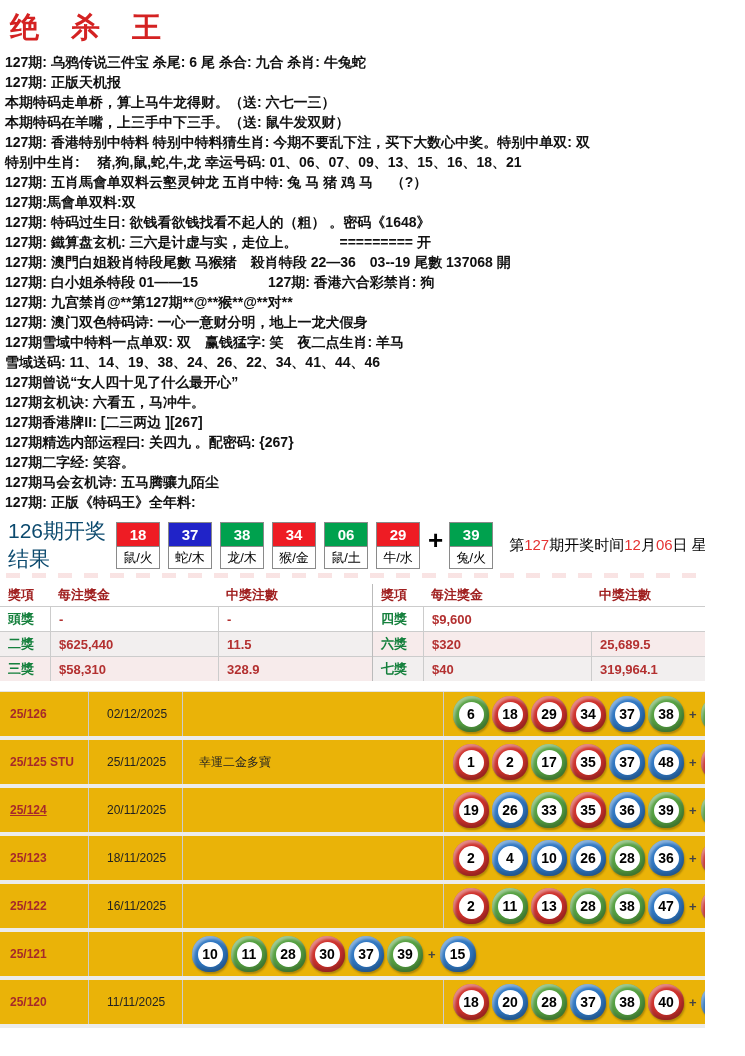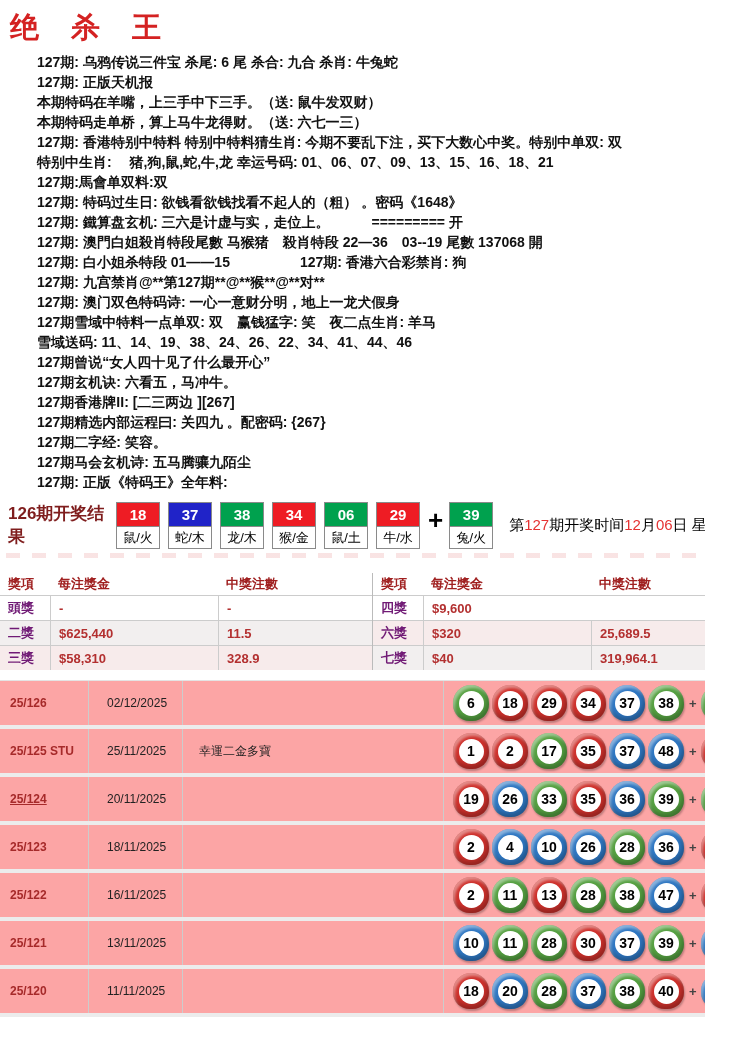--- a/index.html
+++ b/index.html
@@ -2,50 +2,50 @@
 <html><head>
 <meta charset="utf-8">
 <style>
   * { margin:0; padding:0; box-sizing:border-box; }
   body { font-family:"Liberation Sans","DejaVu Sans",sans-serif; background:#fff; }
   .page { position:relative; width:705px; height:1056px; background:#fff; overflow:hidden; }
 
   .page-title { color:#d42222; font-size:29px; font-weight:bold; letter-spacing:12px; padding:8px 0 2px 10px; }
 
   .info-lines { padding:2px 0 0 5px; }
-  .info-line { font-size:14px; font-weight:bold; color:#111; line-height:20px; white-space:pre;margin-left:32px; }
+  .info-line { font-size:14px; font-weight:bold; color:#111; line-height:20px; white-space:pre; }
 
   
   .results-bar { display:flex; align-items:center; margin:8px 0 0 8px; height:50px; }
-  .results-label { font-size:17px; color:#7f1d1d; width:108px; flex:none;font-weight:bold; }
+  .results-label { font-size:21px; color:#0c4a6e; width:108px; flex:none; }
   .rbox { width:44px; flex:none; margin-right:8px; border:1px solid #8a8a8a; text-align:center; background:#fff; }
   .rbox .num { height:23px; line-height:23px; color:#fff; font-weight:bold; font-size:15px; }
   .rbox .zod { height:22px; line-height:22px; font-size:13px; color:#000; background:#fff; border-top:1px solid #8a8a8a; }
   .plus-big { font-size:26px; font-weight:bold; color:#000; margin:0 6px 10px 0; }
   .next-draw { font-size:15px; margin-left:8px; white-space:nowrap; }
   .pink-strip { height:5px; margin:3px 6px 0 6px; opacity:.5;
     background:repeating-linear-gradient(90deg,#f3c8c8 0 14px,#fff 14px 26px); }
 
   
-  .prize-wrap { display:flex; align-items:flex-start; margin-top:15px; }
+  .prize-wrap { display:flex; align-items:flex-start; margin-top:6px; }
   .ptable { width:372px; flex:none; }
   .ptable.right { border-left:1px solid #bbb; width:373px; }
   .prow { display:grid; grid-template-columns:50px 168px 1fr; align-items:center; height:25px; border-top:1px solid #ccc; }
   .prow.head { height:22px; border-top:none; }
   .prow.head .pc { color:#a02020; font-weight:bold; font-size:13px; border:none; }
   .pc { font-size:13px; padding-left:8px; height:100%; display:flex; align-items:center; }
-  .pc.label { color:#701a75; font-weight:bold; }
+  .pc.label { color:#15803d; font-weight:bold; }
   .pc.val { color:#b33030; font-weight:bold; border-left:1px solid #ccc; }
   .prow.bg1 { background:#fff; }
   .prow.bg2 { background:#f2efef; }
   .prow.bg3 { background:#f7ebeb; }
 
   
   .history { margin-top:10px; border-top:1px solid #e4e4e4; }
-  .hist-row { display:grid; grid-template-columns:88px 94px 261px 1fr; align-items:center; height:48px; background:#fca5a5; border-bottom:4px solid #ececec; }
+  .hist-row { display:grid; grid-template-columns:88px 94px 261px 1fr; align-items:center; height:48px; background:#eab308; border-bottom:4px solid #ececec; }
   .hcell { height:100%; display:flex; align-items:center; font-size:12px; }
   .hcell.period { color:#a62a2a; font-weight:bold; padding-left:10px; }
   .hcell.period.link { text-decoration:underline; cursor:pointer; }
   .hcell.date { color:#222; border-left:1px solid #ccc; padding-left:18px; }
   .hcell.note { color:#222; border-left:1px solid #ccc; padding-left:16px; }
   .hcell.balls { border-left:1px solid #ccc; padding-left:9px; }
   .hball { width:36px; height:36px; flex:none; border-radius:50% 50% 46% 46%; margin-right:3px;
     display:flex; align-items:center; justify-content:center;
     box-shadow:inset -2px -4px 5px rgba(0,0,0,.28), inset 2px 3px 3px rgba(255,255,255,.45), 1px 2px 2px rgba(0,0,0,.25); }
   .hball .in { width:25px; height:25px; border-radius:50%; background:#fff; color:#000;
@@ -55,24 +55,25 @@
 </head>
 <body>
 
 <div class="page">
 
   <div class="page-title">绝 杀 王</div>
 
   <div class="info-lines">
       <div class="info-line">127期: 乌鸦传说三件宝 杀尾: 6 尾 杀合: 九合 杀肖: 牛兔蛇</div>
       <div class="info-line">127期: 正版天机报</div>
+      <div class="info-line">本期特码走单桥，算上马牛龙得财。（送: 六七一三）</div>
       <div class="info-line">本期特码在羊嘴，上三手中下三手。（送: 鼠牛发双财）</div>
-      <div class="info-line">本期特码走单桥，算上马牛龙得财。（送: 六七一三）</div>
       <div class="info-line">127期: 香港特别中特料 特别中特料猜生肖: 今期不要乱下注，买下大数心中奖。特别中单双: 双</div>
       <div class="info-line">特别中生肖:　 猪,狗,鼠,蛇,牛,龙 幸运号码: 01、06、07、09、13、15、16、18、21</div>
+      <div class="info-line">127期: 五肖馬會单双料云壑灵钟龙 五肖中特: 兔 马 猪 鸡 马　 （?）</div>
       <div class="info-line">127期:馬會单双料:双</div>
       <div class="info-line">127期: 特码过生日: 欲钱看欲钱找看不起人的（粗） 。密码《1648》</div>
       <div class="info-line">127期: 鐵算盘玄机: 三六是计虚与实，走位上。　　　========= 开</div>
       <div class="info-line">127期: 澳門白姐殺肖特段尾數 马猴猪　殺肖特段 22—36　03--19 尾數 137068 開</div>
       <div class="info-line">127期: 白小姐杀特段 01——15　　　　　127期: 香港六合彩禁肖: 狗</div>
       <div class="info-line">127期: 九宫禁肖@**第127期**@**猴**@**对**</div>
       <div class="info-line">127期: 澳门双色特码诗: 一心一意财分明，地上一龙犬假身</div>
       <div class="info-line">127期雪域中特料一点单双: 双　赢钱猛字: 笑　夜二点生肖: 羊马</div>
       <div class="info-line">雪域送码: 11、14、19、38、24、26、22、34、41、44、46</div>
       <div class="info-line">127期曾说“女人四十见了什么最开心”</div>
@@ -310,21 +311,20 @@
             <span class="in">47</span>
           </div>
           <span class="hplus">+</span>
           <div class="hball" style="background: rgb(206, 49, 44);">
             <span class="in">7</span>
           </div>
         </div>
       </div>
       <div class="hist-row">
         <div class="hcell period">25/121</div>
-        <div class="hcell date">13/11/2025</div>
         <div class="hcell note"></div>
         <div class="hcell balls">
           <div class="hball" style="background: rgb(47, 119, 194);">
             <span class="in">10</span>
           </div>
           <div class="hball" style="background: rgb(85, 160, 65);">
             <span class="in">11</span>
           </div>
           <div class="hball" style="background: rgb(85, 160, 65);">
             <span class="in">28</span>

